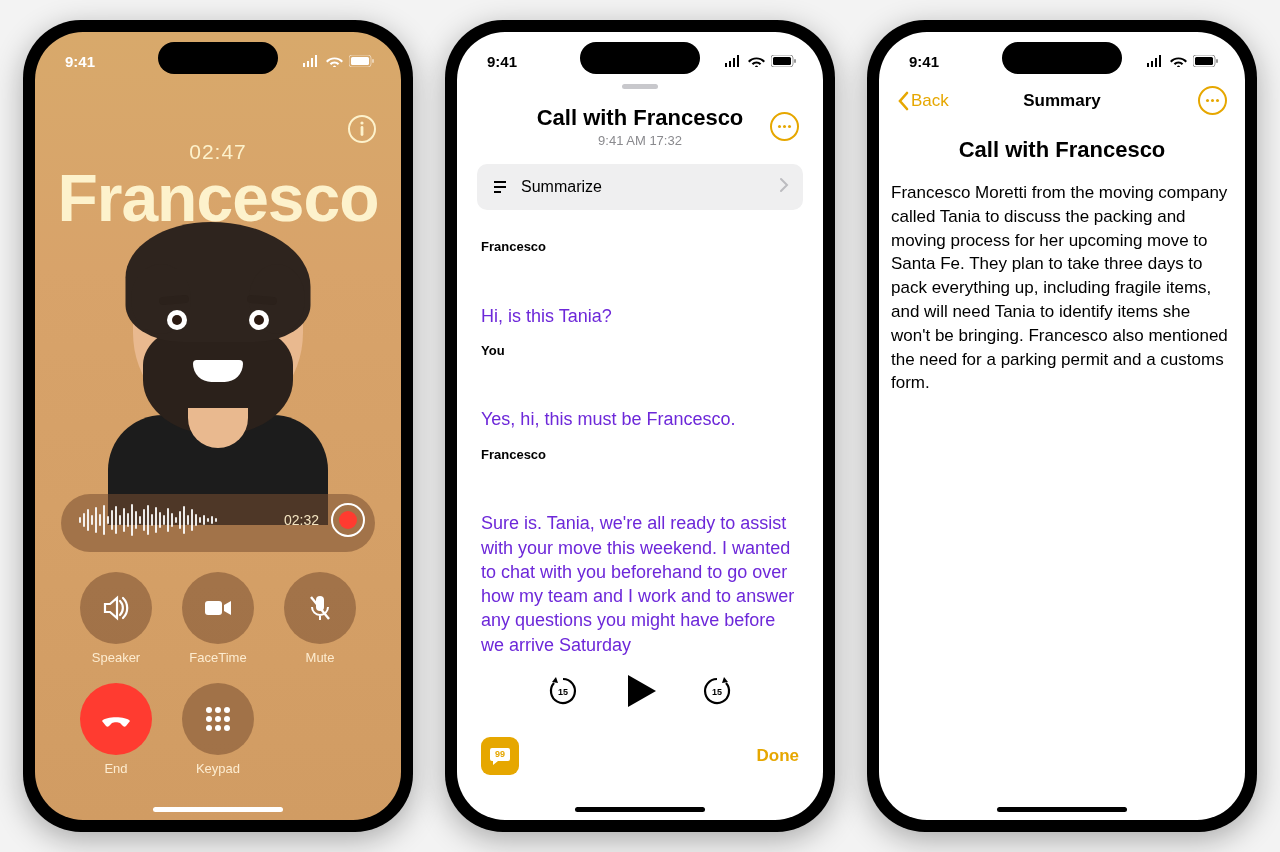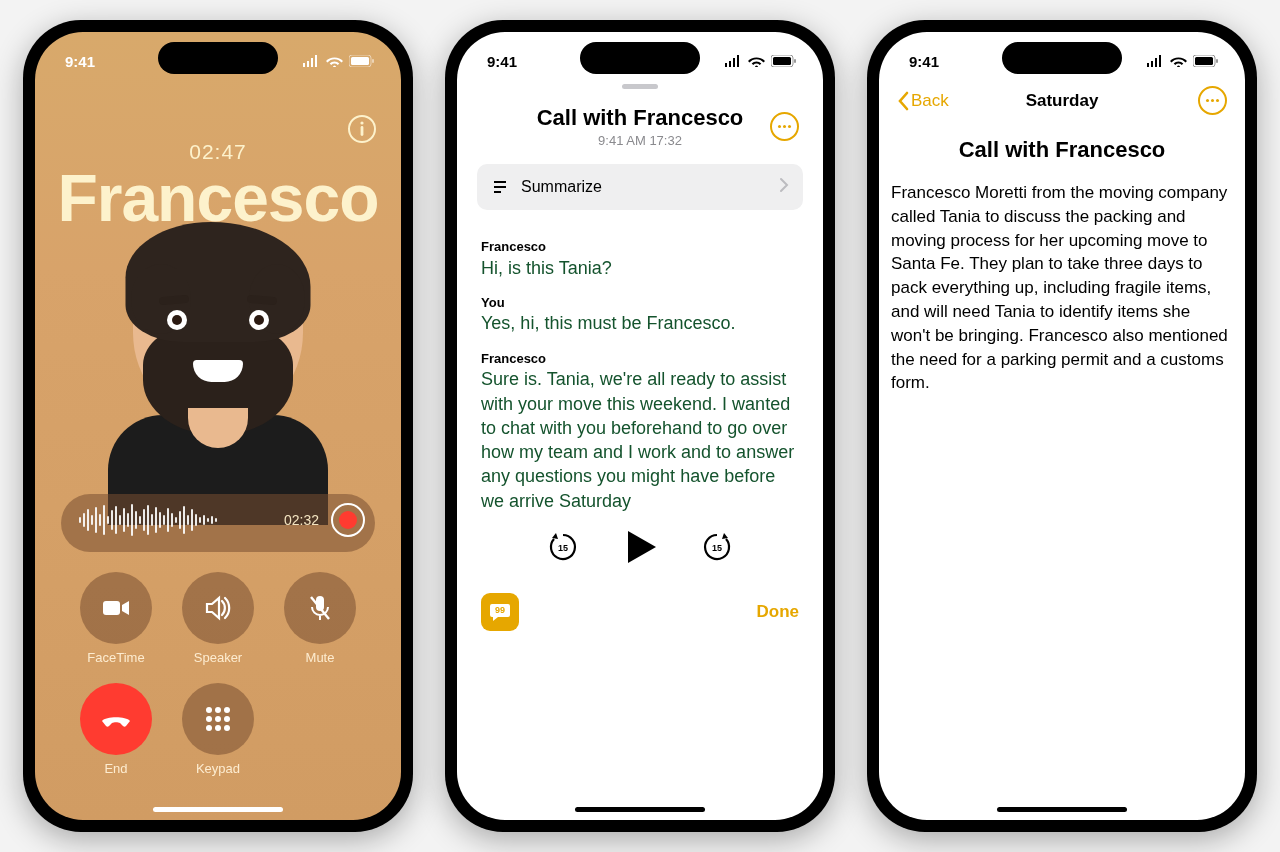--- a/index.html
+++ b/index.html
@@ -171,21 +171,21 @@
   .yel-circle span i{width:3px;height:3px;border-radius:50%;background:#e6a700;}
   .t-title{font-size:22px;font-weight:700;text-align:center;}
   .t-sub{font-size:13px;color:#8a8a8e;text-align:center;margin-top:2px;}
   .summarize-row{
     margin:16px 20px 0;height:46px;background:#efeff0;border-radius:10px;
     display:flex;align-items:center;padding:0 14px;gap:12px;color:#000;
   }
   .summarize-row .chev{margin-left:auto;color:#bcbcc0;}
   .transcript-body{padding:14px 24px 0;font-size:18px;line-height:1.35;}
   .speaker{font-size:13px;font-weight:600;color:#000;margin-top:14px;}
-  .utter{color:#14532d;}
+  .utter{color:#6d28d9;margin-top:48px;}
   .play-time{font-size:30px;font-weight:600;text-align:center;margin-top:18px;}
   .play-controls{display:flex;justify-content:center;align-items:center;gap:40px;margin-top:14px;}
   .skip{width:34px;height:34px;}
   .play-btn svg{display:block;}
   .bottom-row{display:flex;align-items:center;justify-content:space-between;padding:0 24px;margin-top:26px;}
   .quotes-btn{width:38px;height:38px;border-radius:9px;background:#e6a700;display:flex;align-items:center;justify-content:center;}
   .done{color:#e6a700;font-size:17px;font-weight:600;}
 
   
   .nav3{display:flex;align-items:center;justify-content:space-between;padding:6px 18px 0;}
@@ -284,33 +284,33 @@
           <span style="height:4px"></span>
       </div>
       <span class="wave-time">02:32</span>
       <div class="rec-btn"></div>
     </div>
 
     <div class="call-controls">
       <div class="cc">
         <div class="btn">
             <svg width="34" height="34" fill="#fff">
+              <path d="M6 13h5l7-6v20l-7-6H6zM21 10a10 10 0 010 14M24 7a14 14 0 010 20" stroke="#fff" stroke-width="2.2" fill="none" stroke-linecap="round"></path>
+            </svg>
+          </div>
+        <span class="lbl">Speaker</span>
+      </div>
+      <div class="cc">
+        <div class="btn">
+            <svg width="34" height="34" fill="#fff">
               <rect x="4" y="10" width="17" height="14" rx="3"></rect>
               <path d="M23 14l7-4v14l-7-4z"></path>
             </svg>
           </div>
         <span class="lbl">FaceTime</span>
-      </div>
-      <div class="cc">
-        <div class="btn">
-            <svg width="34" height="34" fill="#fff">
-              <path d="M6 13h5l7-6v20l-7-6H6zM21 10a10 10 0 010 14M24 7a14 14 0 010 20" stroke="#fff" stroke-width="2.2" fill="none" stroke-linecap="round"></path>
-            </svg>
-          </div>
-        <span class="lbl">Speaker</span>
       </div>
       <div class="cc">
         <div class="btn">
             <svg width="34" height="34" fill="#fff">
               <rect x="13" y="5" width="8" height="15" rx="4"></rect>
               <path d="M9 16a8 8 0 0016 0M17 24v5" stroke="#fff" stroke-width="2" fill="none"></path>
               <line x1="8" y1="6" x2="26" y2="28" stroke="#fff" stroke-width="2.4"></line>
             </svg>
           </div>
         <span class="lbl">Mute</span>
@@ -460,21 +460,21 @@
       </div>
     </div>
 
     <div class="nav3" style="position:relative;">
       <div class="back">
         <svg width="12" height="20">
             <path d="M10 2L3 10l7 8" stroke="#e6a700" stroke-width="2.6" fill="none" stroke-linecap="round"></path>
           </svg>
         <span>Back</span>
       </div>
-      <span class="nav-title">Saturday</span>
+      <span class="nav-title">Summary</span>
       <div class="yel-circle">
           <span>
             <i></i>
             <i></i>
             <i></i>
           </span>
         </div>
     </div>
 
     <div class="summary-title">Call with Francesco</div>

